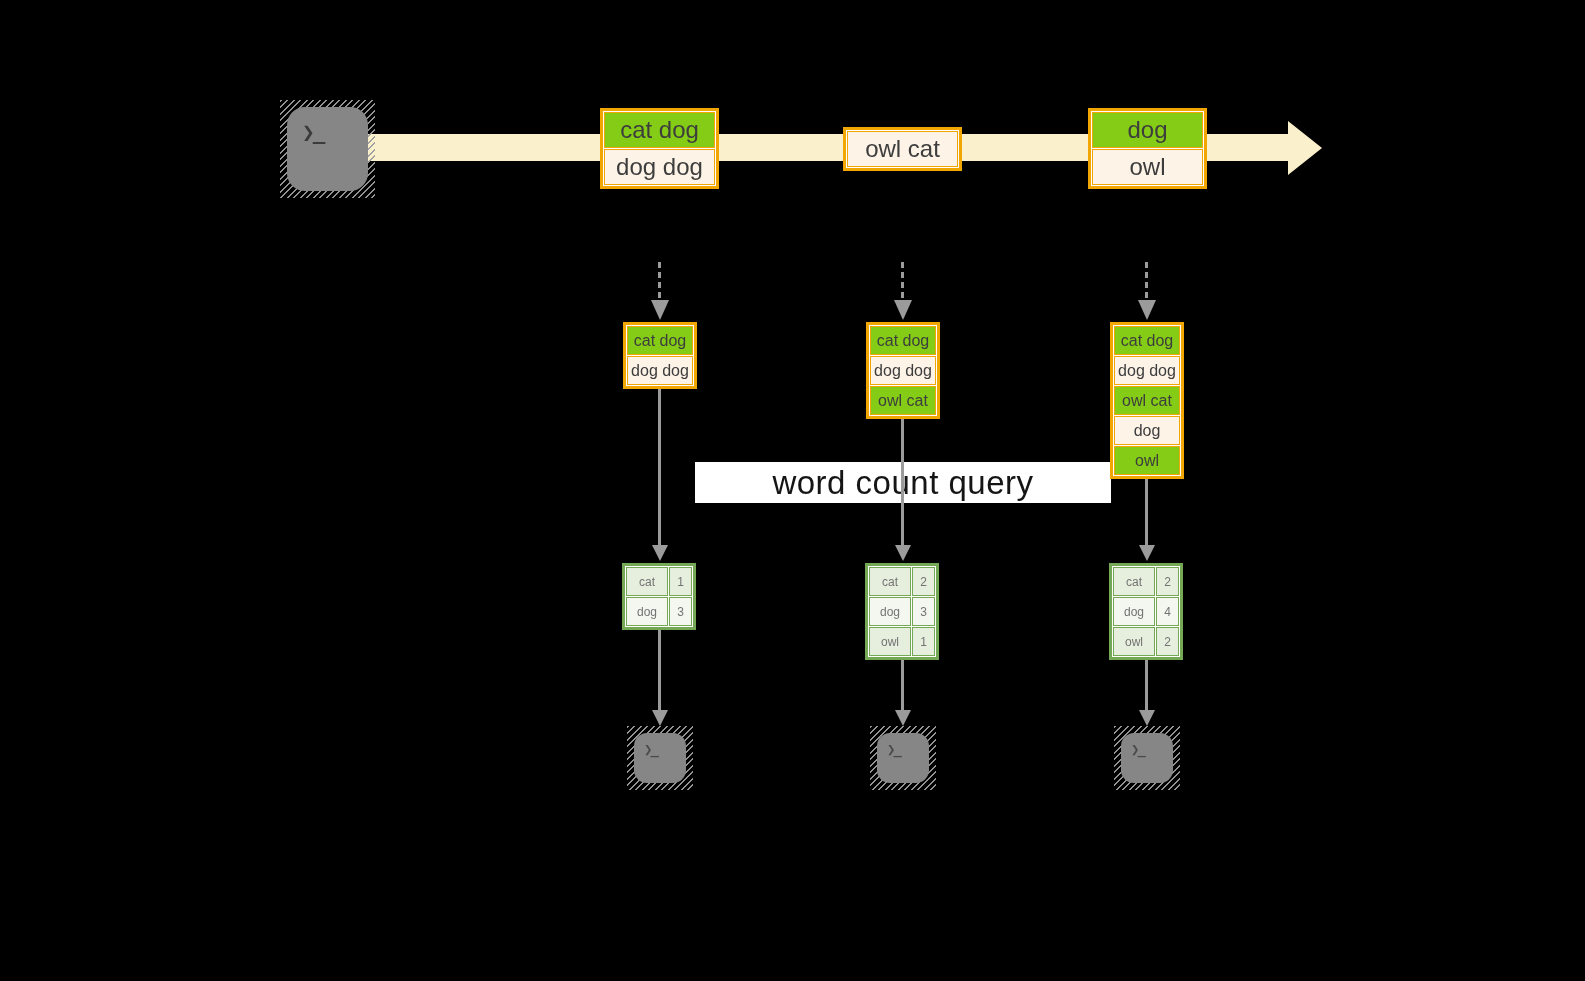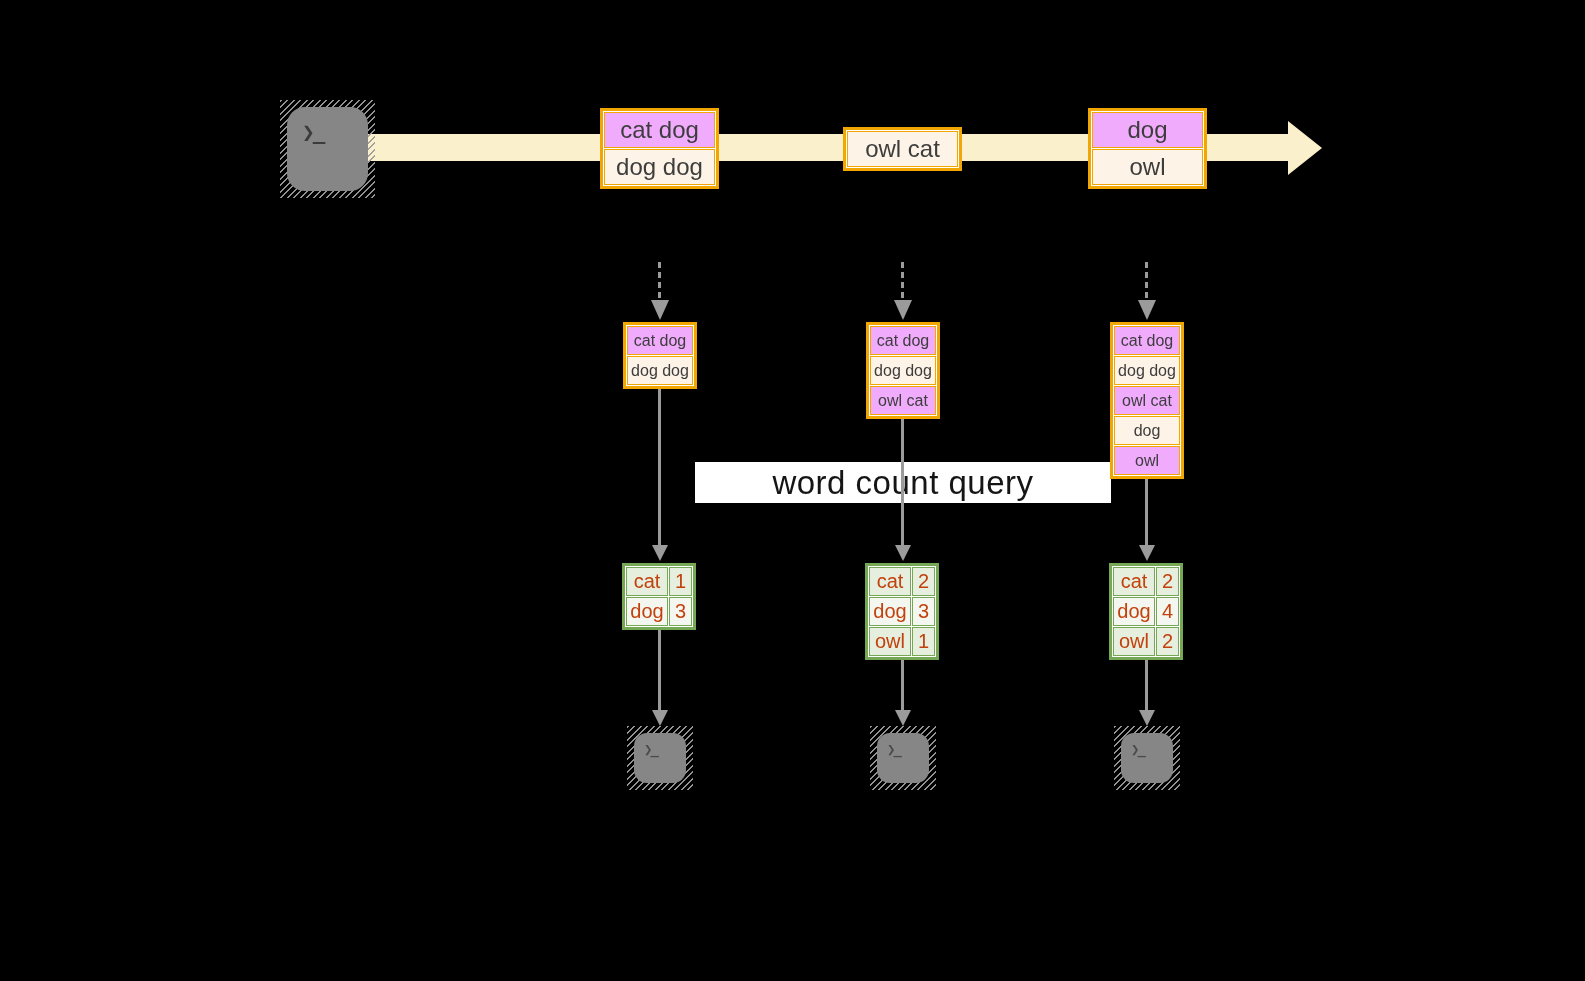--- a/index.html
+++ b/index.html
@@ -19,31 +19,31 @@
   .terminal.small .prompt { left:10px; top:8px; font-size:14px; letter-spacing:-2px; color:#4b4b4b; }
   
   .band { position:absolute; left:362px; top:134px; width:926px; height:27px; background:#fbf0cc; z-index:1; }
   .band-head { position:absolute; left:1288px; top:121px; width:0; height:0; z-index:1;
     border-top:27px solid transparent; border-bottom:27px solid transparent; border-left:34px solid #fbf0cc; }
   
   .obox { position:absolute; border:3px solid #f2a602; background:#fff; padding:1px;
     display:flex; flex-direction:column; gap:1px; z-index:3; box-sizing:content-box; }
   .orow { border:1px solid #f2a602; display:flex; align-items:center; justify-content:center;
     color:#3d3d3d; box-sizing:border-box; }
-  .tone-dark  { background:#f0abfc; }
+  .tone-dark  { background:#84cc16; }
   .tone-light { background:#fdf3e7; }
   .stream-box { width:111px; }
   .stream-box .orow { height:36px; font-size:24px; }
   .buffer-box { width:66px; }
   .buffer-box .orow { height:29px; font-size:16px; }
   
   .gtable { position:absolute; border:3px solid #74a854; background:#fff; padding:1px;
     display:grid; grid-template-columns:42px 23px; gap:1px; z-index:3; }
   .gcell { border:1px solid #74a854; height:27px; display:flex; align-items:center; justify-content:center;
-    font-size:20px; color:#c2410c; box-sizing:content-box; }
+    font-size:12px; color:#737373; box-sizing:content-box; }
   .g-dark  { background:#e6eedd; }
   .g-light { background:#f4f7f0; }
   
   .dashline { position:absolute; width:0; height:36px; border-left:3px dashed #9b9b9b; z-index:2; }
   .dashhead { position:absolute; width:0; height:0; border-left:9px solid transparent;
     border-right:9px solid transparent; border-top:20px solid #9b9b9b; z-index:2; }
   .sline { position:absolute; width:3px; background:#9b9b9b; z-index:2; }
   .shead { position:absolute; width:0; height:0; border-left:8px solid transparent;
     border-right:8px solid transparent; border-top:16px solid #9b9b9b; z-index:2; }
   

